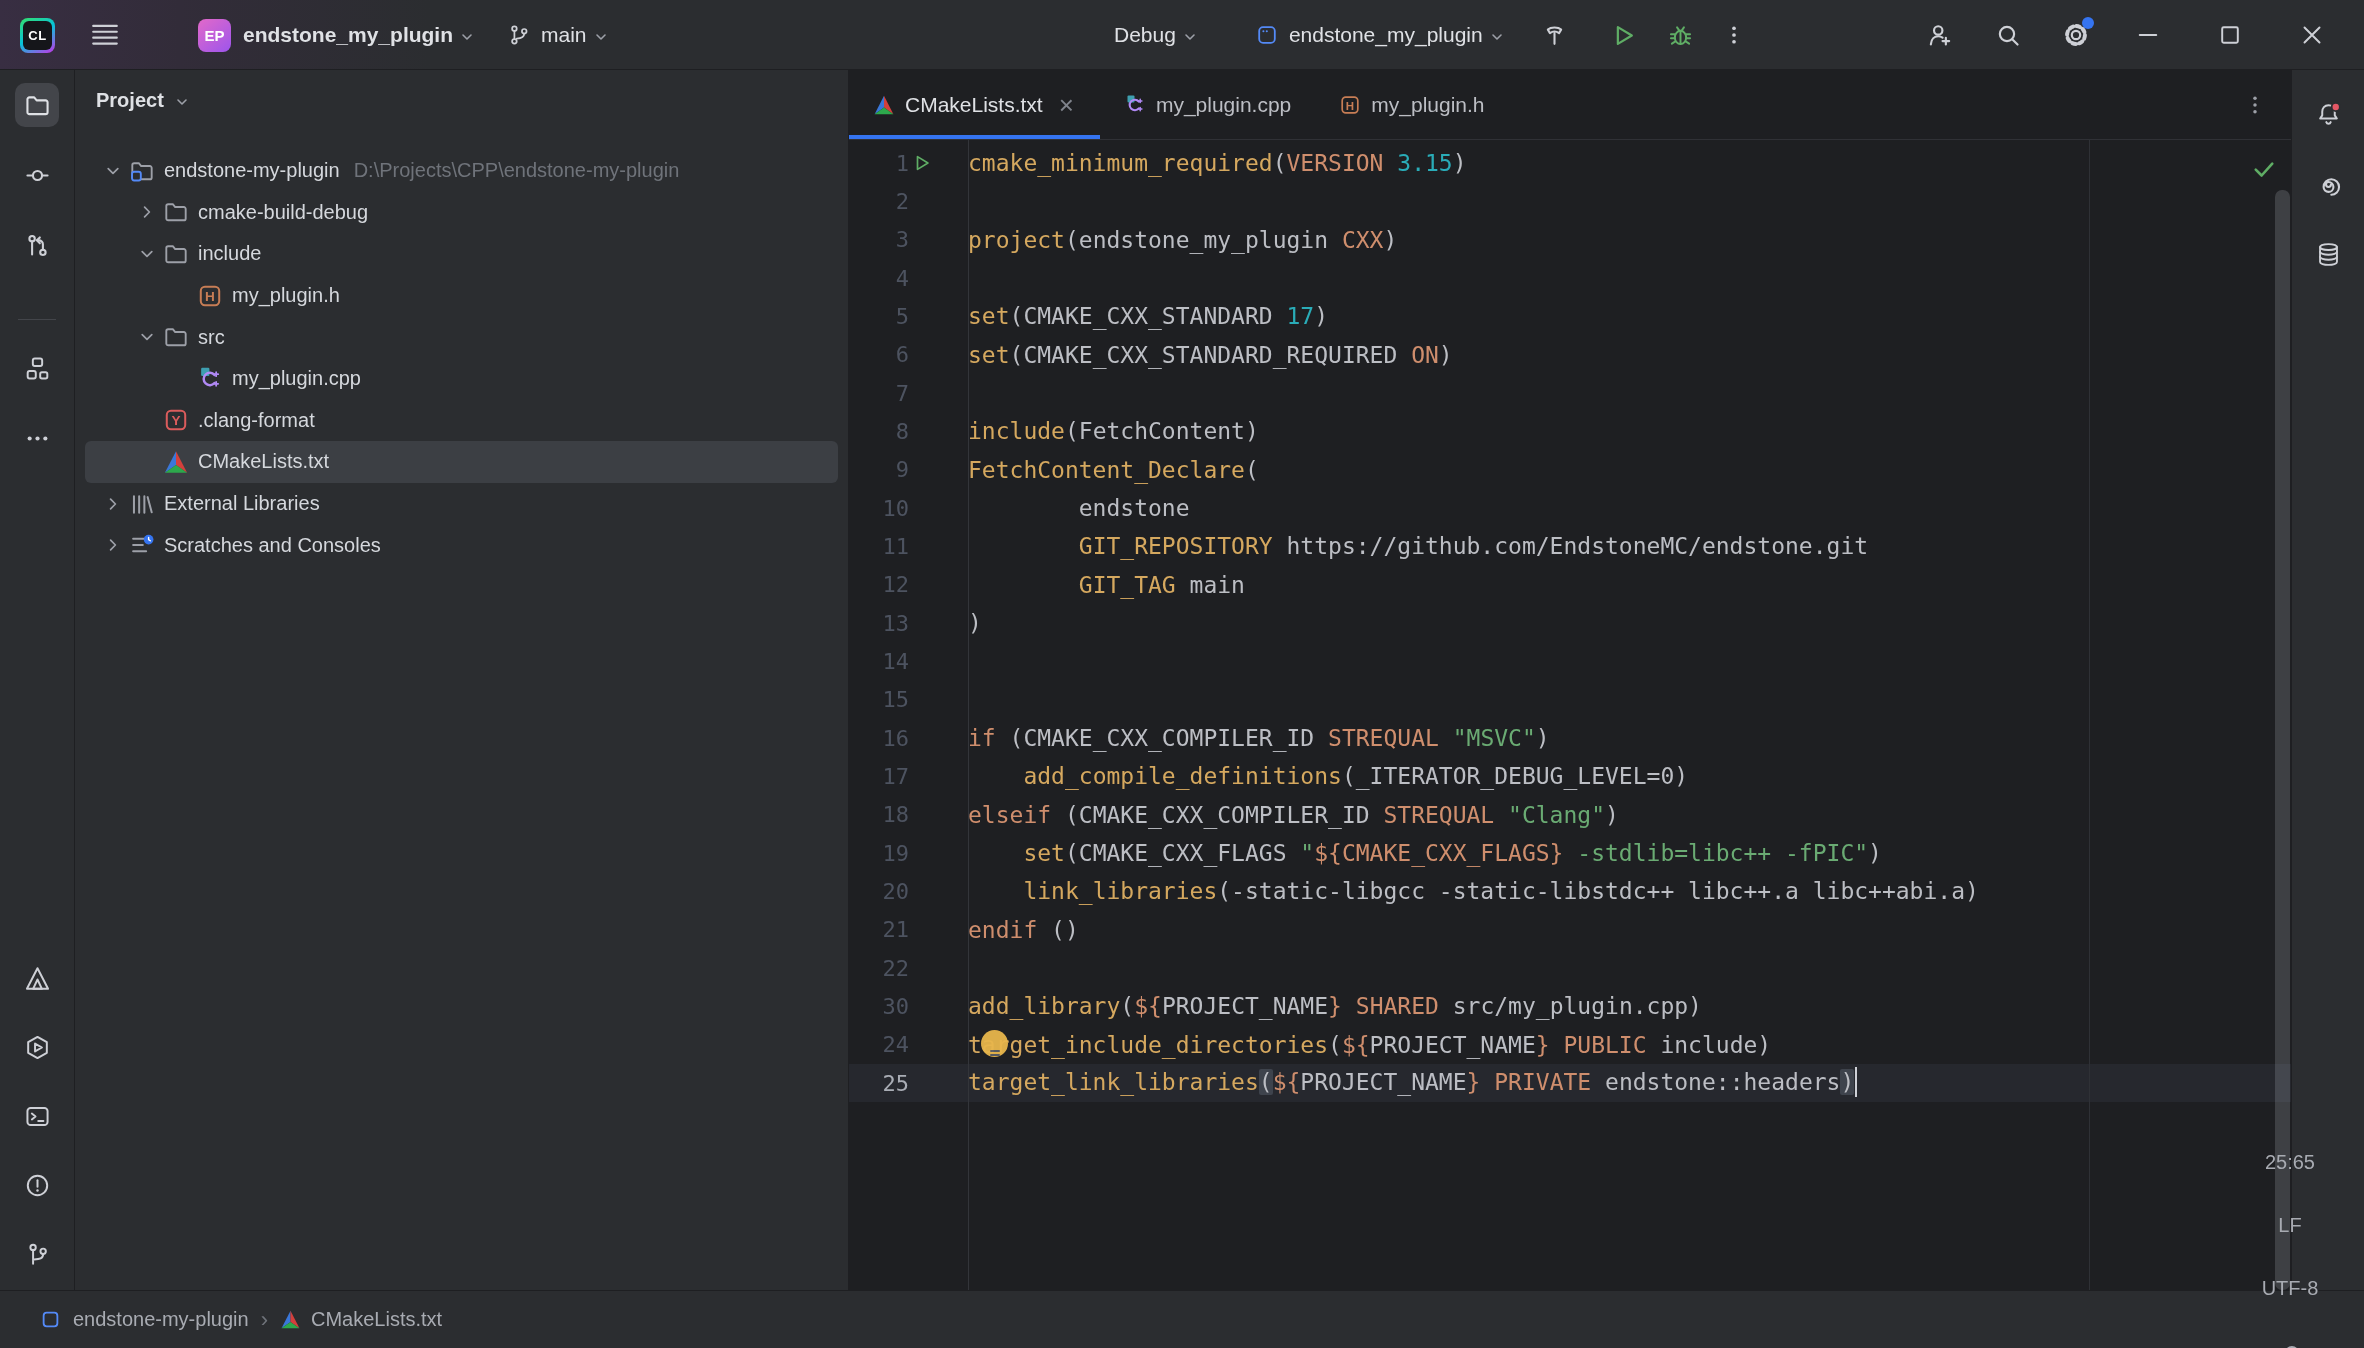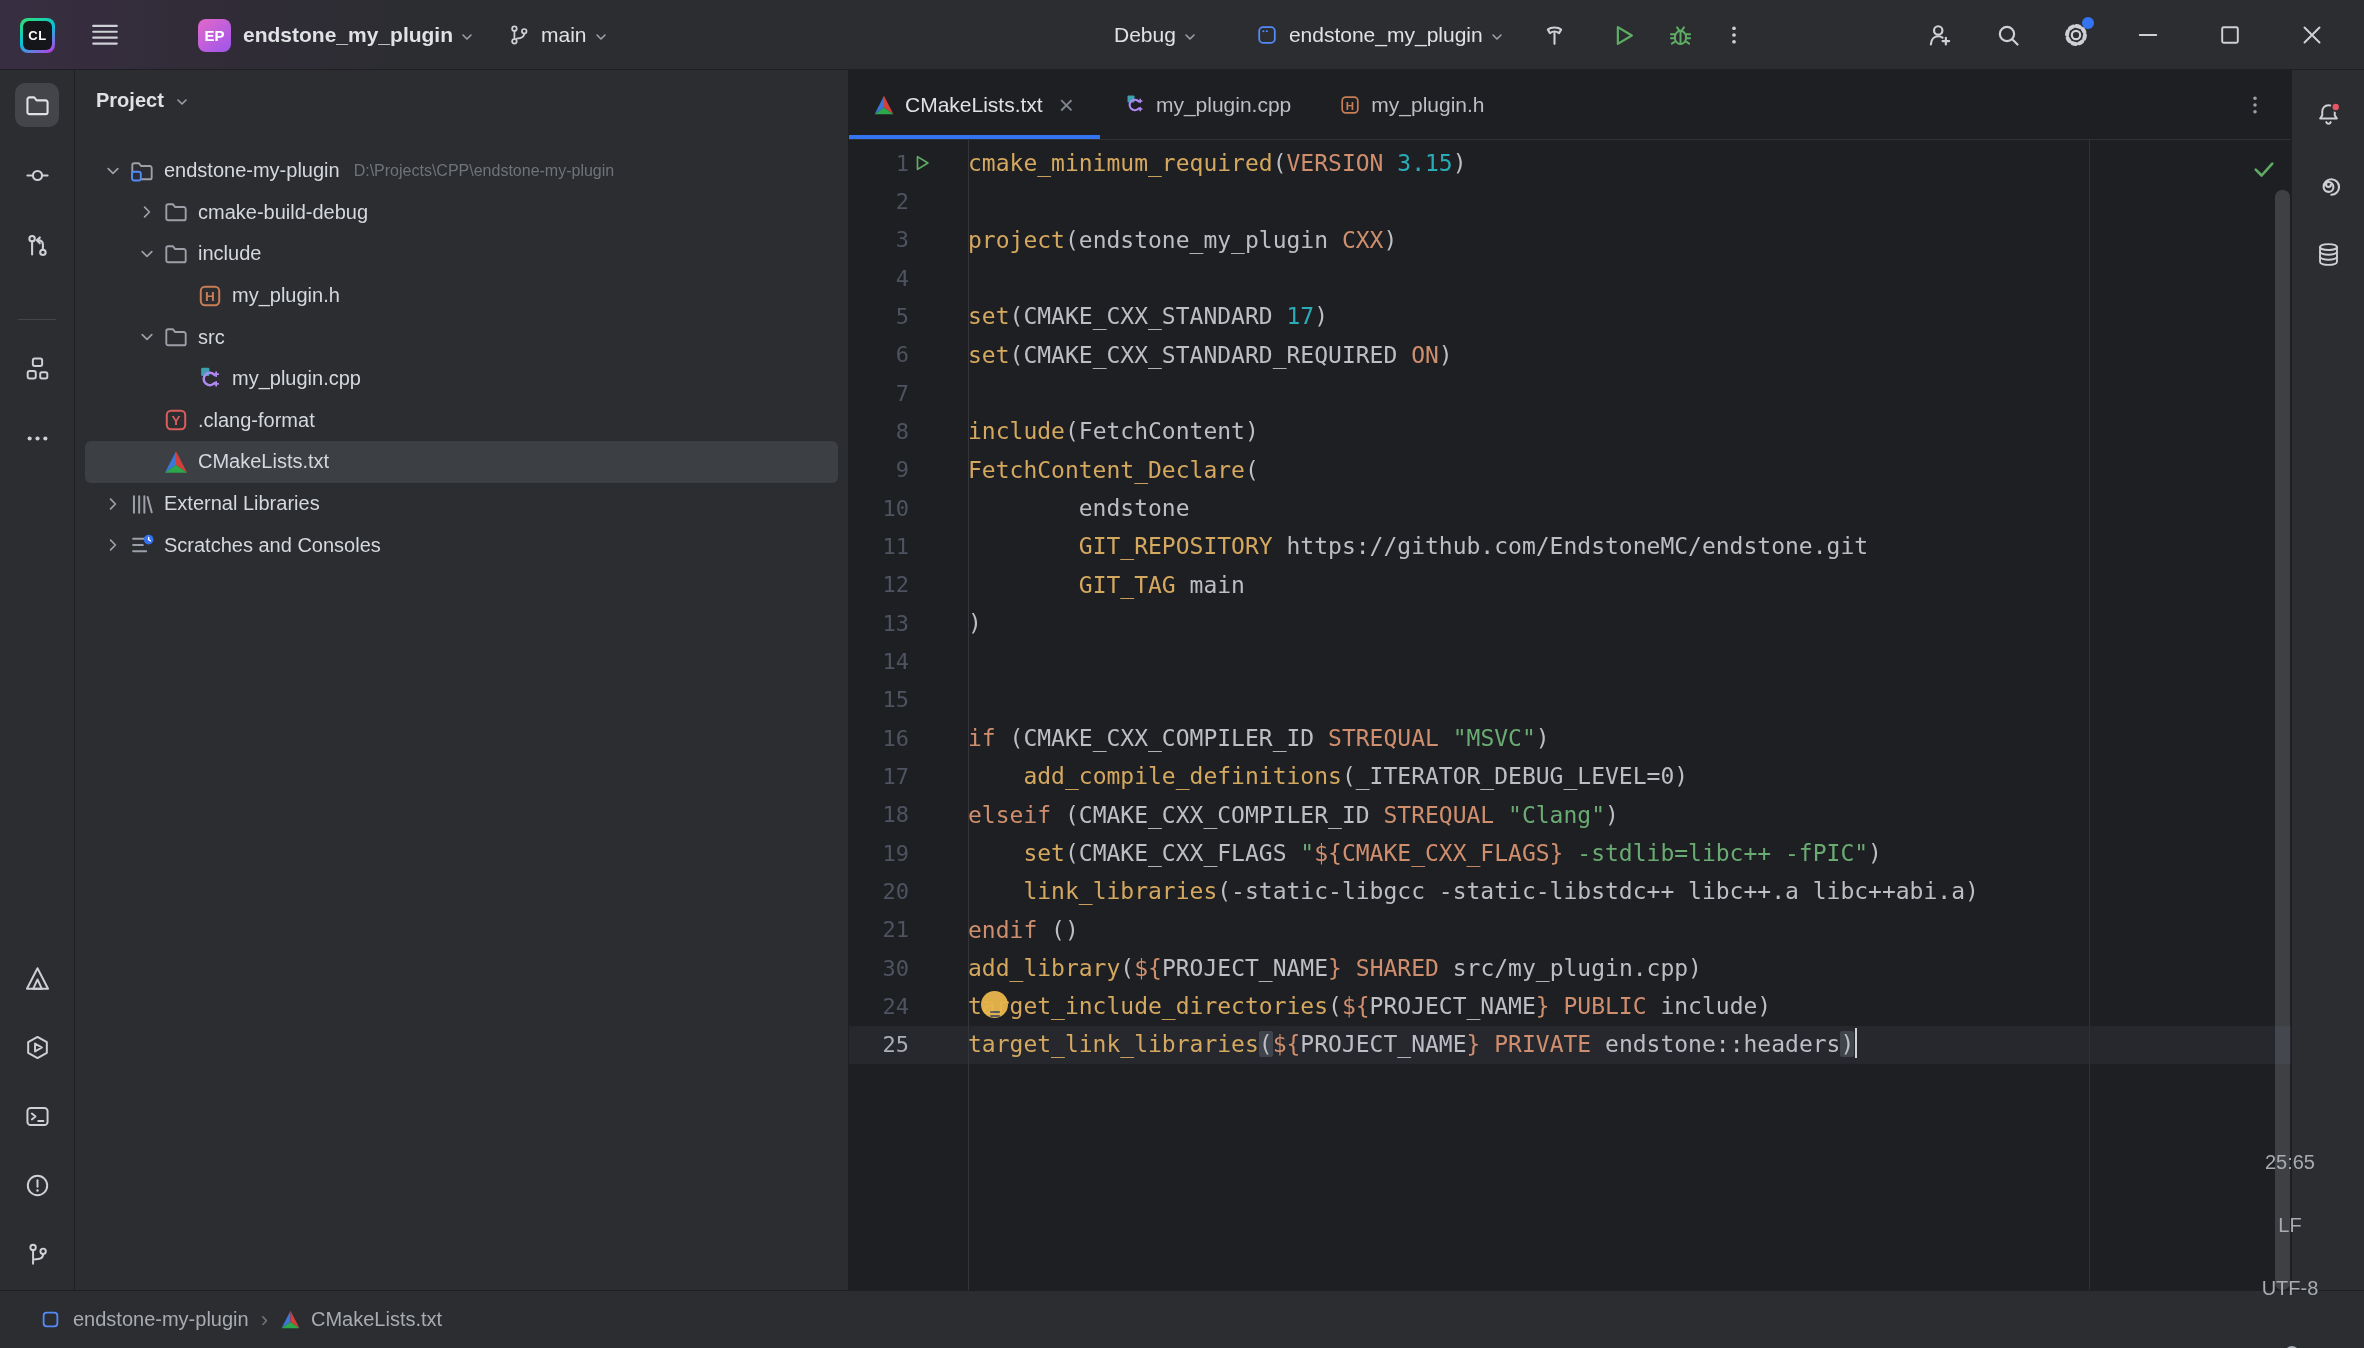--- a/index.html
+++ b/index.html
@@ -44,21 +44,21 @@
   
   .project-panel{width:774px;background:#2B2D30;flex:none;border-right:1px solid #1E1F22;box-sizing:border-box;overflow:hidden;}
   .panel-header{height:60px;display:flex;align-items:center;padding-left:21px;}
   .panel-title{font-size:20px;font-weight:bold;color:#DFE1E5;}
   .tree{padding-top:20px;}
   .tree-row{height:41.6px;display:flex;align-items:center;box-sizing:border-box;margin:0 10px;border-radius:6px;cursor:pointer;}
   .tree-row.selected{background:#3C3F44;}
   .twisty{width:24px;flex:none;display:flex;align-items:center;justify-content:center;}
   .node-icon{width:26px;height:26px;flex:none;margin-left:4px;display:flex;align-items:center;justify-content:center;}
   .tree-label{margin-left:9px;font-size:20px;color:#D5D8DD;white-space:nowrap;}
-  .tree-hint{margin-left:14px;font-size:16px;color:#6F737A;white-space:nowrap;}
+  .tree-hint{margin-left:14px;font-size:20px;color:#6F737A;white-space:nowrap;}
 
   
   .editor-wrap{flex:1;display:flex;flex-direction:column;background:#1E1F22;min-width:0;}
   .tabbar{height:70px;flex:none;display:flex;align-items:stretch;border-bottom:1px solid #303136;box-sizing:border-box;position:relative;}
   .tab{display:flex;align-items:center;padding:0 24px;position:relative;cursor:pointer;}
   .tab .tab-icon{width:22px;height:22px;margin-right:10px;}
   .tab-label{font-size:21px;color:#BCBEC4;white-space:nowrap;}
   .tab.active .tab-label{color:#DFE1E5;}
   .tab-close{background:none;border:none;color:#7F838C;font-size:26px;line-height:1;margin-left:14px;padding:0 2px;cursor:pointer;font-family:"Liberation Sans",sans-serif;}
   .tab-underline{position:absolute;left:0;right:0;bottom:0;height:4px;background:#3574F0;}
@@ -594,20 +594,24 @@
             </div>
             <div class="cl">
               <div class="gutter">20</div>
               <div class="codeTxt"><span class="tk-txt">    </span><span class="tk-cmd">link_libraries</span><span class="tk-txt">(-static-libgcc -static-libstdc++ libc++.a libc++abi.a)</span></div>
             </div>
             <div class="cl">
               <div class="gutter">21</div>
               <div class="codeTxt"><span class="tk-kw">endif</span><span class="tk-txt"> ()</span></div>
             </div>
             <div class="cl">
+              <div class="gutter">22</div>
+              <div class="codeTxt"></div>
+            </div>
+            <div class="cl">
               <div class="gutter">30</div>
               <div class="codeTxt"><span class="tk-cmd">add_library</span><span class="tk-txt">(</span><span class="tk-kw">${</span><span class="tk-txt">PROJECT_NAME</span><span class="tk-kw">}</span><span class="tk-txt"> </span><span class="tk-kw">SHARED</span><span class="tk-txt"> src/my_plugin.cpp)</span></div>
             </div>
             <div class="cl">
               <div class="gutter">24</div>
               <div class="codeTxt"><span class="bulb"><span class="ball"></span><span class="base1"></span><span class="base2"></span></span><span class="tk-cmd">target_include_directories</span><span class="tk-txt">(</span><span class="tk-kw">${</span><span class="tk-txt">PROJECT_NAME</span><span class="tk-kw">}</span><span class="tk-txt"> </span><span class="tk-kw">PUBLIC</span><span class="tk-txt"> include)</span></div>
             </div>
             <div class="cl cur">
               <div class="gutter">25</div>
               <div class="codeTxt"><span class="tk-cmd">target_link_libraries</span><span class="tk-hl">(</span><span class="tk-kw">${</span><span class="tk-txt">PROJECT_NAME</span><span class="tk-kw">}</span><span class="tk-txt"> </span><span class="tk-kw">PRIVATE</span><span class="tk-txt"> endstone::headers</span><span class="tk-hl">)</span><span class="caret"></span></div>

